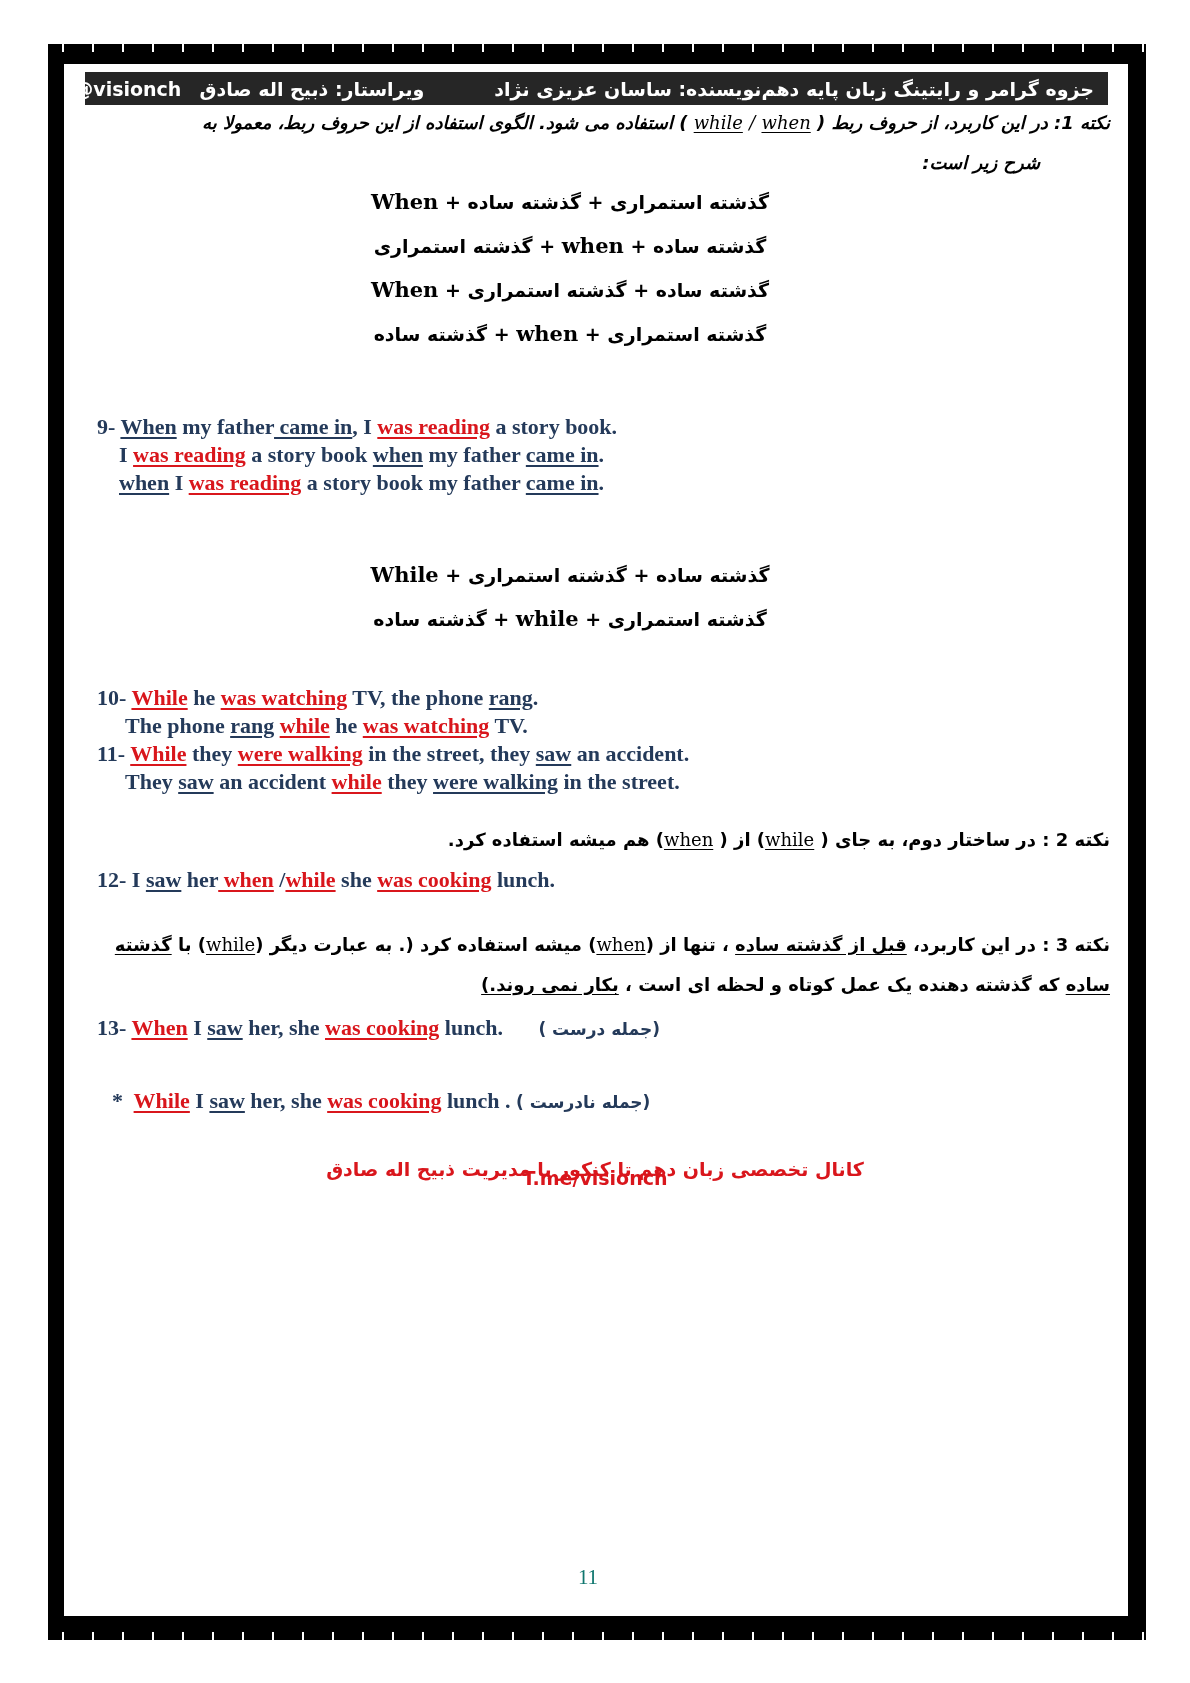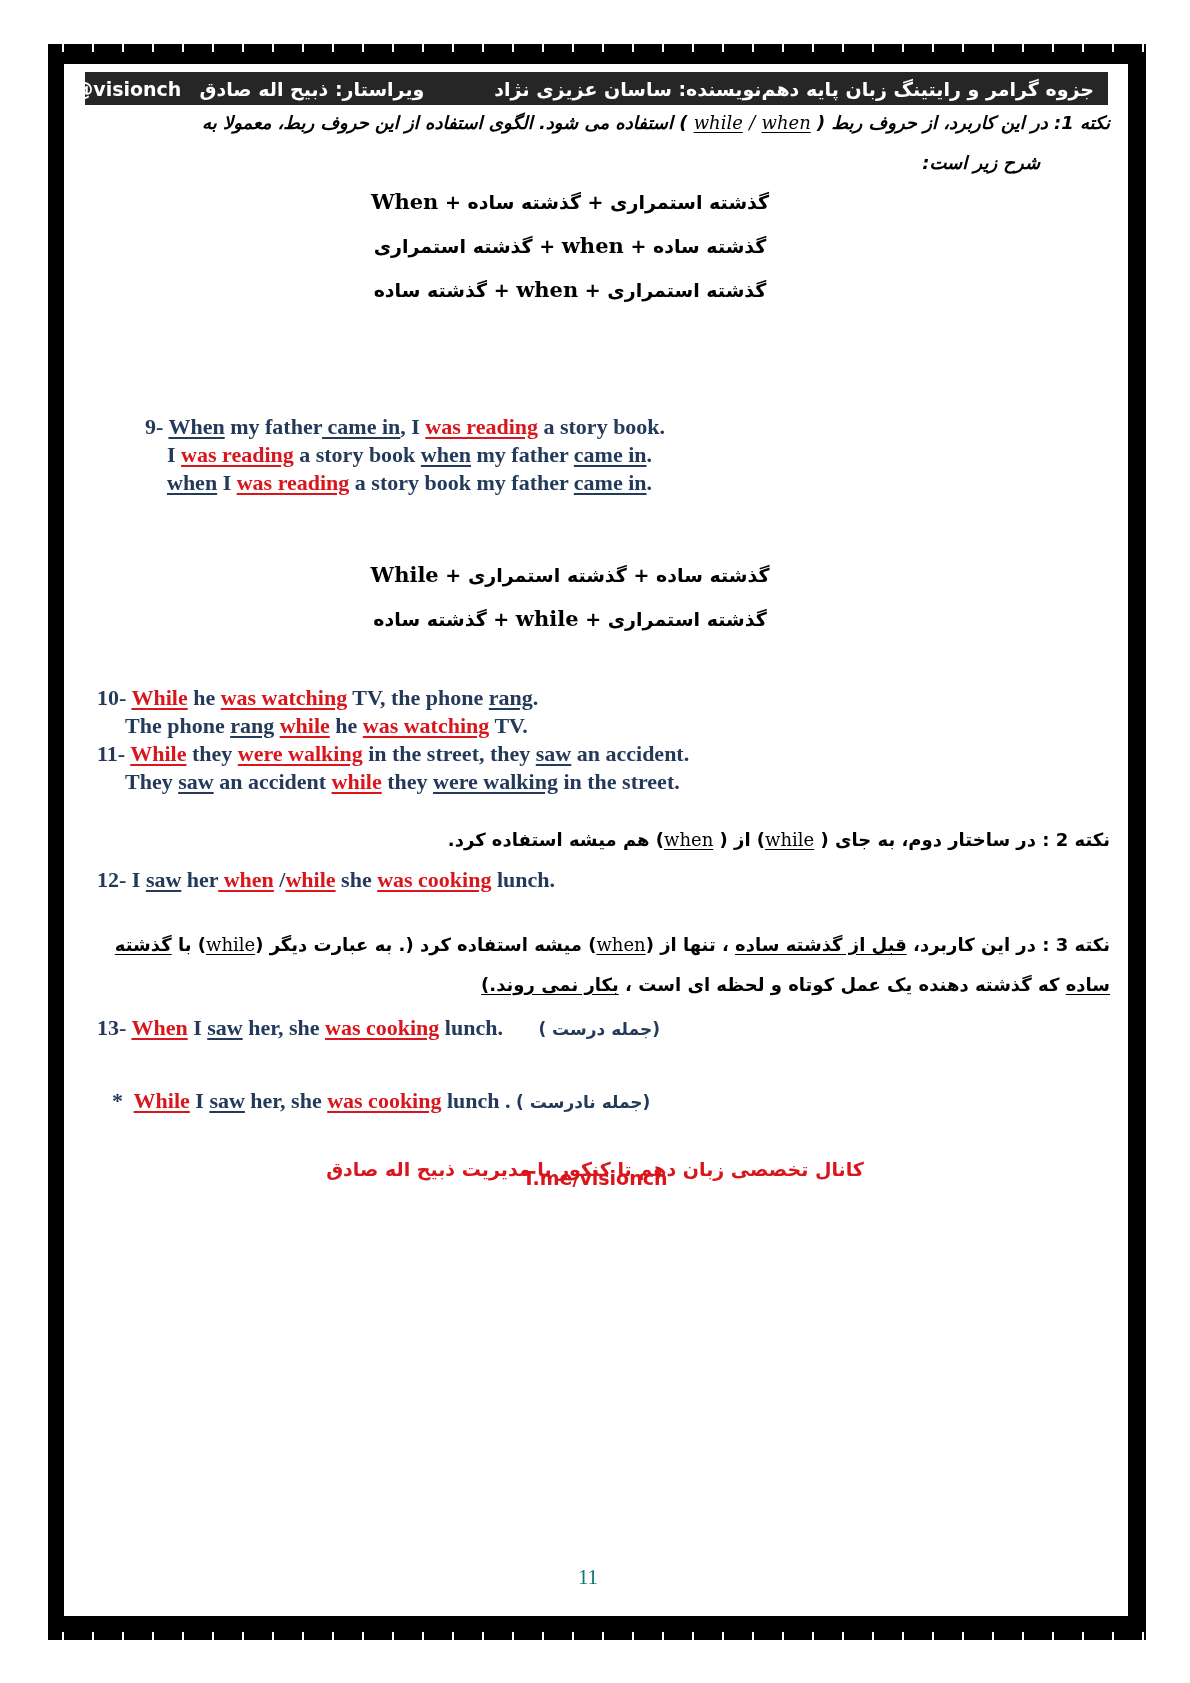--- a/index.html
+++ b/index.html
@@ -49,24 +49,25 @@
   <span class="en u" style="font-weight:normal;">while</span>
   <span class="en" style="font-weight:normal;">/</span>
   <span class="en u" style="font-weight:normal;">when</span>
   <span>) استفاده می شود. الگوی استفاده از این حروف ربط، معمولا به</span>
   <div style="padding-right:70px;">شرح زیر است:</div>
 </div>
 
 <div class="block formula" style="top:180px;">
   <div><span>گذشته استمراری</span> <span>+</span> <span>گذشته ساده</span> <span>+</span> <span class="en">When</span></div>
   <div><span>گذشته ساده</span> <span>+</span> <span class="en">when</span> <span>+</span> <span>گذشته استمراری</span></div>
+  <div><span>گذشته ساده</span> <span>+</span> <span>گذشته استمراری</span> <span>+</span> <span class="en">When</span></div>
   <div><span>گذشته استمراری</span> <span>+</span> <span class="en">when</span> <span>+</span> <span>گذشته ساده</span></div>
 </div>
 
-<div class="block ex" style="top:413px;margin-left:48px;">
+<div class="block ex" style="top:413px;">
   <div><span>9-</span> <span class="u">When</span><span> my father</span><span class="u"> came in</span><span>, I </span><span class="u red">was reading</span><span> a story book.</span></div>
   <div class="indent"><span>I </span><span class="u red">was reading</span><span> a story book </span><span class="u">when</span><span> my father </span><span class="u">came in</span><span>.</span></div>
   <div class="indent"><span class="u">when</span><span> I </span><span class="u red">was reading</span><span> a story book my father </span><span class="u">came in</span><span>.</span></div>
 </div>
 
 <div class="block formula" style="top:553px;">
   <div><span>گذشته ساده</span> <span>+</span> <span>گذشته استمراری</span> <span>+</span> <span class="en">While</span></div>
   <div><span>گذشته استمراری</span> <span>+</span> <span class="en">while</span> <span>+</span> <span>گذشته ساده</span></div>
 </div>
 

